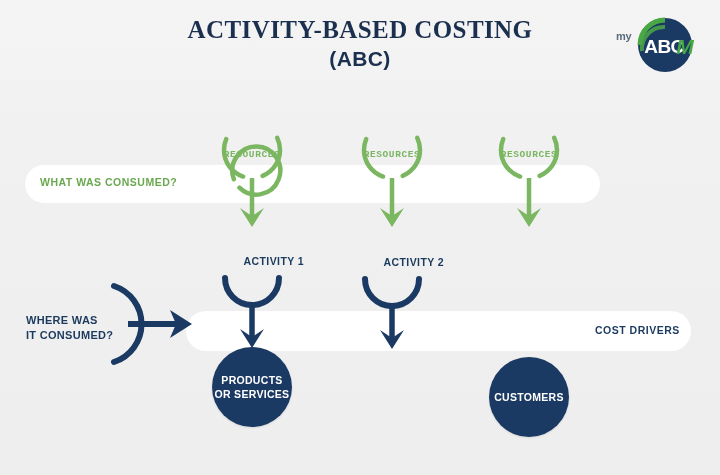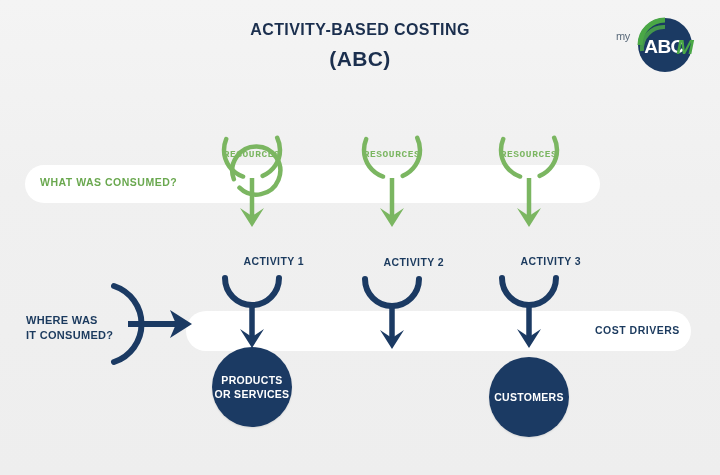--- a/index.html
+++ b/index.html
@@ -22,25 +22,26 @@
 
   
   #title-block {
     position: absolute;
     left: 120px;
     top: 16px;
     width: 480px;
     text-align: center;
   }
   #title-line1 {
-    font-size: 16px;
+    font-size: 25px;
     font-weight: bold;
     letter-spacing: 0.4px;
     color: #1b2f4e;
     line-height: 28px;
+    font-family: Liberation Serif, serif;
   }
   #title-line2 {
     font-size: 21px;
     font-weight: bold;
     letter-spacing: 0.4px;
     color: #1b2f4e;
     line-height: 30px;
   }
 
   
@@ -50,21 +51,21 @@
     top: 14px;
     width: 96px;
     height: 62px;
   }
   #logo-my {
     position: absolute;
     left: 4px;
     top: 16px;
     font-size: 11px;
     color: #5b6b7b;
-    font-weight: normal;
+    font-weight: bold;
     letter-spacing: -0.3px;
   }
 
   
   .white-bar {
     position: absolute;
     background: #ffffff;
     border-radius: 22px;
   }
   #bar-consumed {
@@ -253,28 +254,20 @@
 
   <div class="activity-unit" style="left:340px; top:256px;">
     <div class="activity-label">ACTIVITY 2</div>
     <svg width="104" height="106" viewBox="0 0 104 106" style="position:absolute;left:0;top:0;">
       <path d="M25 23 A27 27 0 0 0 79 23" fill="none" stroke="#1b3a63" stroke-width="6" stroke-linecap="round"></path>
       <line x1="52" y1="48" x2="52" y2="82" stroke="#1b3a63" stroke-width="5.5"></line>
       <path d="M40 74 L52 93 L64 74 L52 82 Z" fill="#1b3a63"></path>
     </svg>
   </div>
 
-  <div class="activity-unit" style="left:477px; top:255px;">
-    <div class="activity-label">ACTIVITY 3</div>
-    <svg width="104" height="106" viewBox="0 0 104 106" style="position:absolute;left:0;top:0;">
-      <path d="M25 23 A27 27 0 0 0 79 23" fill="none" stroke="#1b3a63" stroke-width="6" stroke-linecap="round"></path>
-      <line x1="52" y1="48" x2="52" y2="82" stroke="#1b3a63" stroke-width="5.5"></line>
-      <path d="M40 74 L52 93 L64 74 L52 82 Z" fill="#1b3a63"></path>
-    </svg>
-  </div>
 
   <div class="object-circle" style="left:212px; top:347px;">
     <div>
       <span>PRODUCTS</span><br>
       <span>OR SERVICES</span>
     </div>
   </div>
 
 
   <div class="object-circle" style="left:489px; top:357px;">

